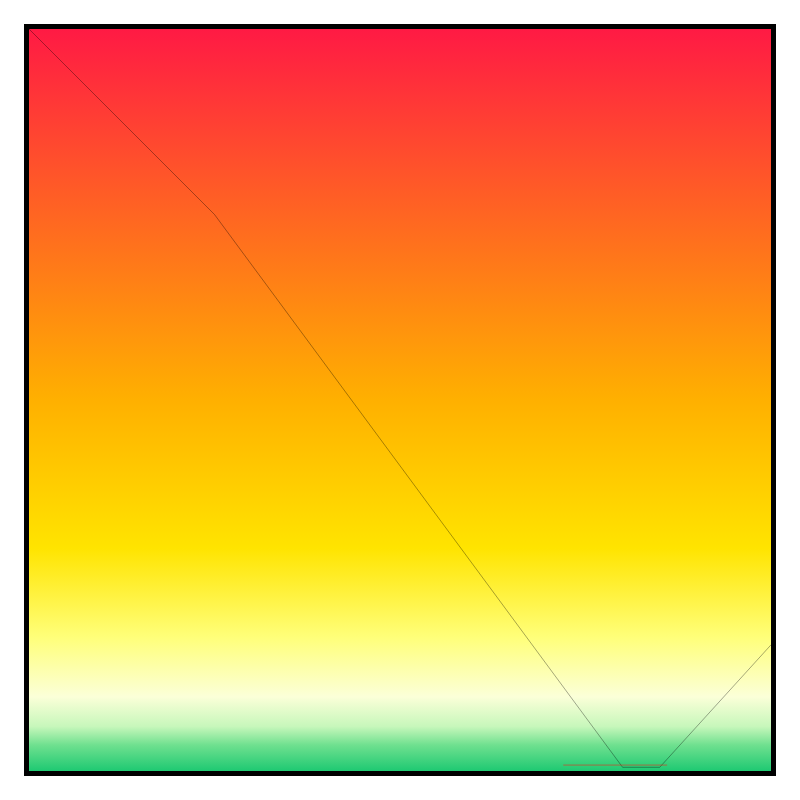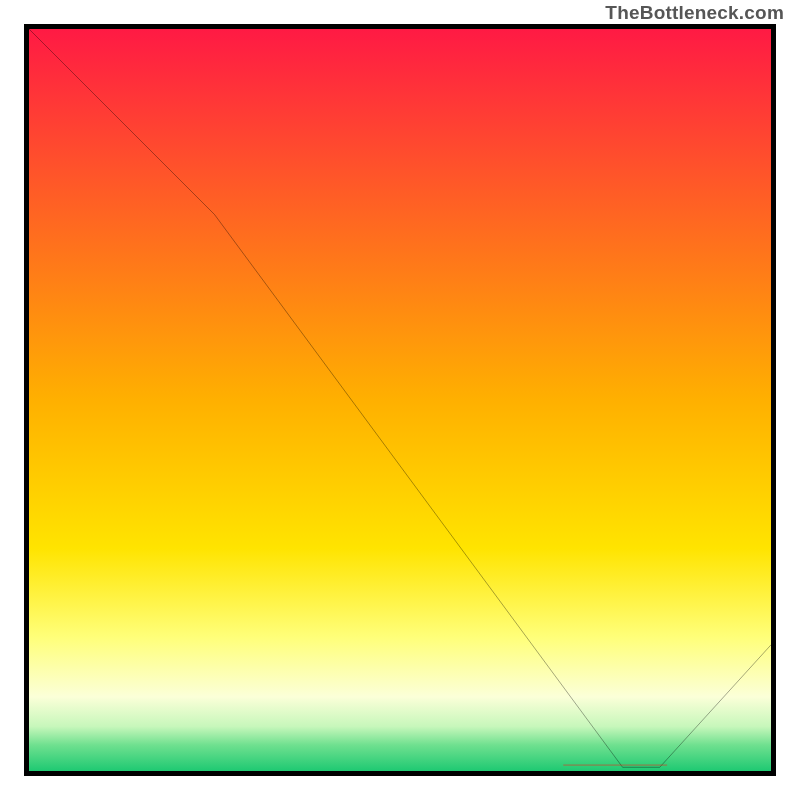--- a/index.html
+++ b/index.html
@@ -50,21 +50,20 @@
     color: #e63020;
     letter-spacing: 0.5px;
     white-space: nowrap;
     
   }
 </style>
 </head>
 <body>
 
 <div class="wrap">
-  <div class="attribution">TheBottleneck.com</div>
 
   <div class="plot-box">
     <svg class="gradient" viewBox="0 0 100 100" preserveAspectRatio="none">
       <defs>
         <linearGradient id="bg" x1="0" y1="0" x2="0" y2="1">
             <stop offset="0%" stop-color="#ff1a44"></stop>
             <stop offset="50%" stop-color="#ffb000"></stop>
             <stop offset="70%" stop-color="#ffe400"></stop>
             <stop offset="82%" stop-color="#ffff7a"></stop>
             <stop offset="90%" stop-color="#fbffd8"></stop>

